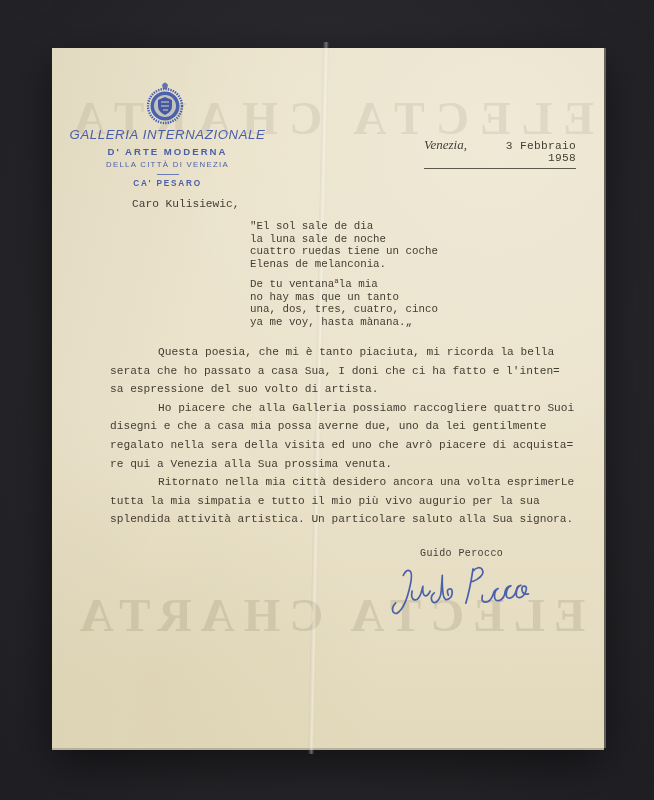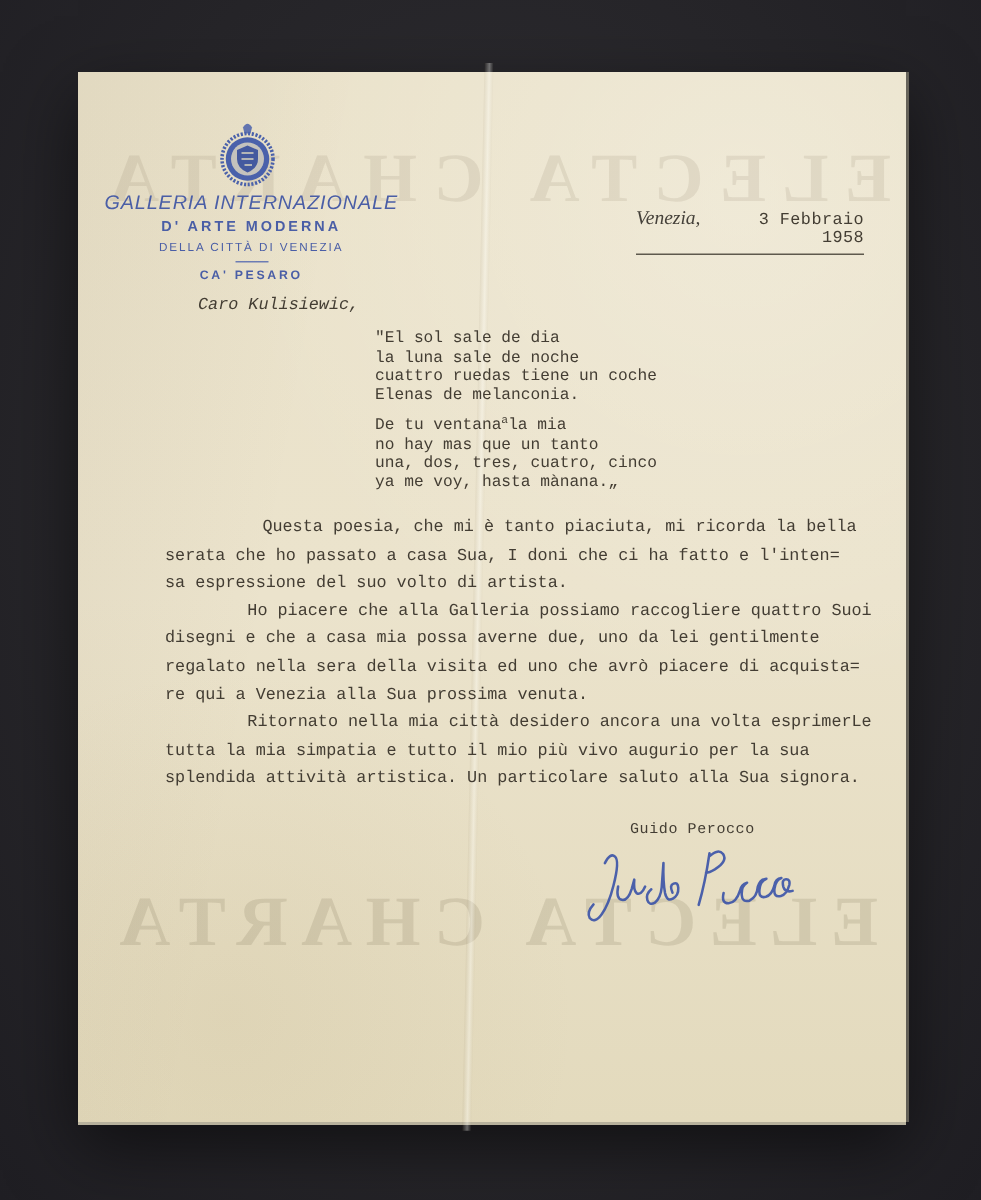--- a/index.html
+++ b/index.html
@@ -41,27 +41,27 @@
   .lh-rule{width:22px;height:0;border-top:1px solid #6c7cb4;margin:5px auto 0 auto;}
   .lh-line4{font-size:8.2px;font-weight:bold;letter-spacing:1.8px;margin-top:4px;}
   .mono{font-family:"Liberation Mono", monospace;color:#433d33;}
   .dateline{
     position:absolute;left:372px;top:89px;width:152px;
     display:flex;align-items:baseline;gap:5px;
     border-bottom:1px solid #5e594d;padding-bottom:4px;text-align:right;
   }
   .date-place{font-family:"Liberation Serif", serif;font-style:italic;font-size:13px;color:#45413a;}
   .date-value{font-size:11.2px;letter-spacing:0.3px;}
-  .salutation{position:absolute;left:80px;top:150px;font-size:11.2px;font-style:italic;}
+  .salutation{position:absolute;left:80px;top:150px;font-size:11.2px;}
   .poem{position:absolute;left:198px;top:172px;font-size:10.8px;line-height:12.5px;}
   .poem .stanza2{margin-top:5px;}
   .sup-a{font-size:7.5px;vertical-align:4px;}
   .body-text{position:absolute;left:58px;top:295px;width:478px;font-size:11.2px;line-height:18.6px;}
   .line{white-space:pre;}
-  .indent{padding-left:48px;text-align:center;}
+  .indent{padding-left:48px;}
   .typed-name{position:absolute;left:368px;top:500px;font-size:10px;letter-spacing:0.4px;}
   .signature{position:absolute;left:330px;top:510px;transform:rotate(-3deg);}
 </style>
 </head>
 <body>
 
 <div class="paper">
 
   <div class="ghost ghost-top">ELECTA CHARTA</div>
   <div class="ghost ghost-bottom">ELECTA CHARTA</div>

